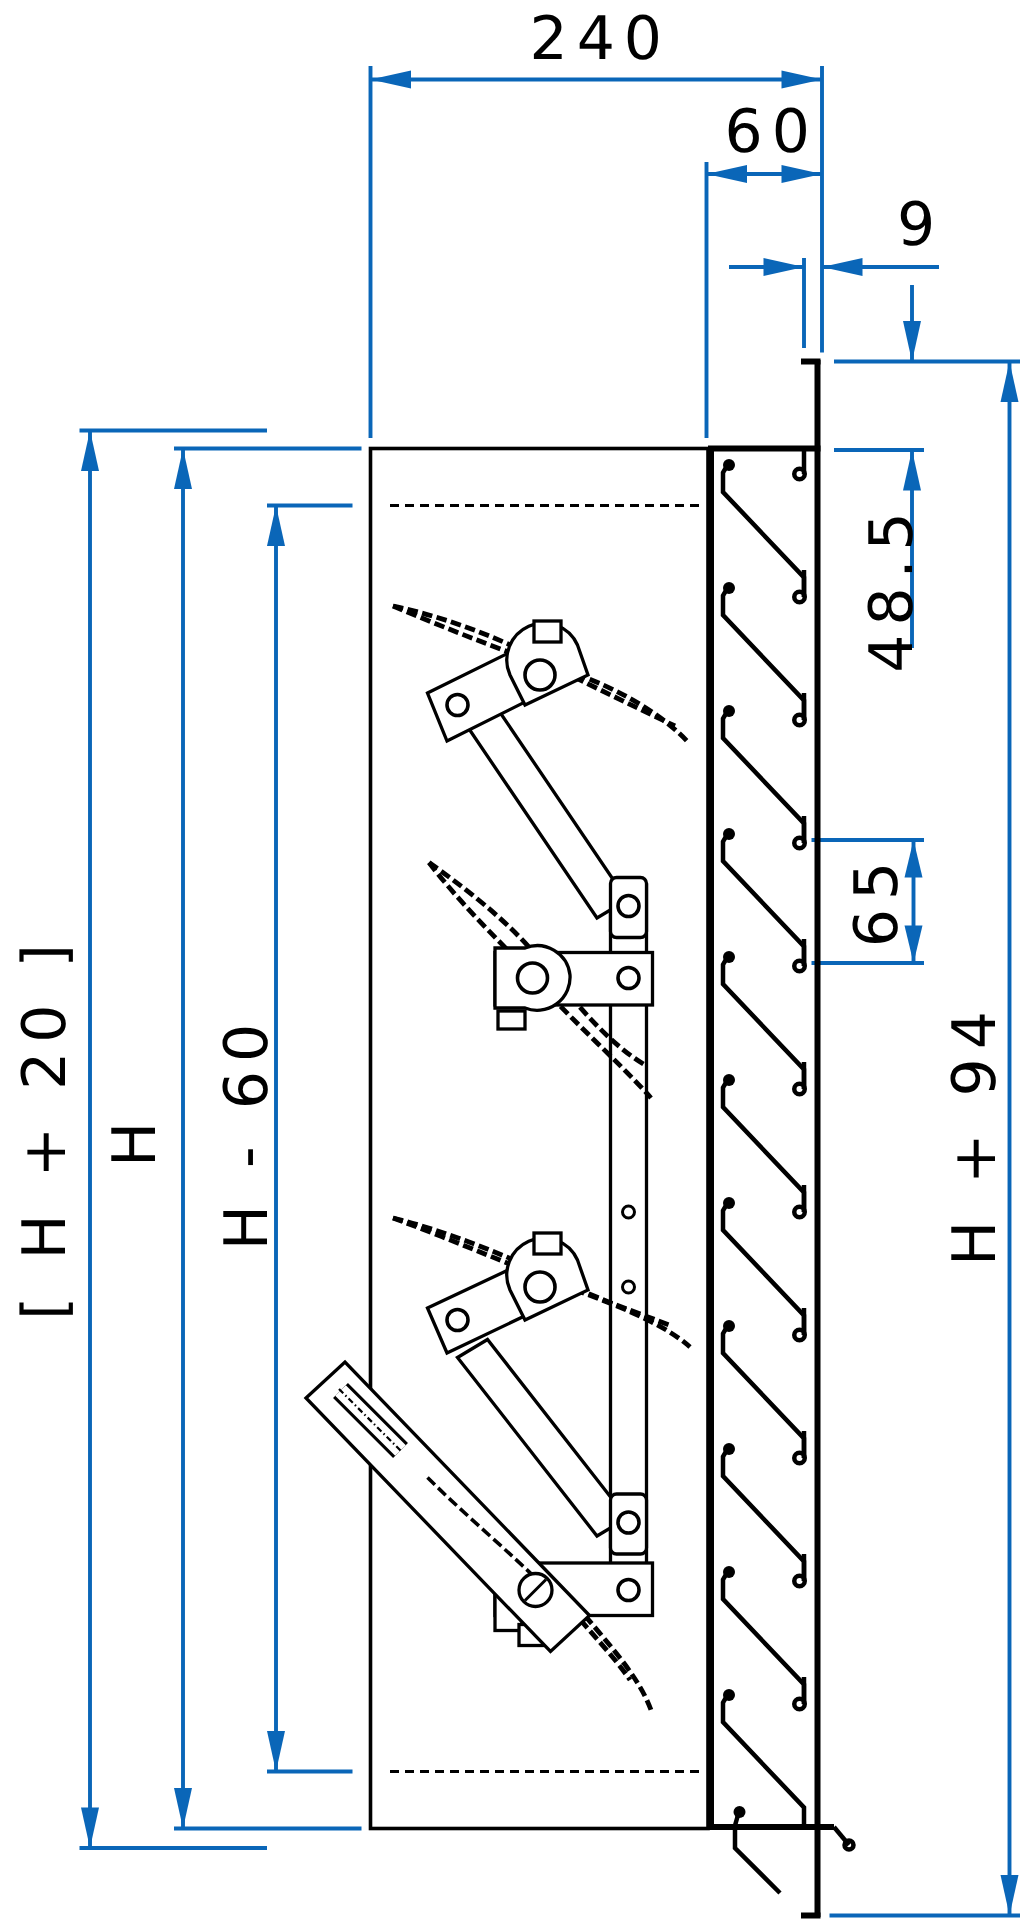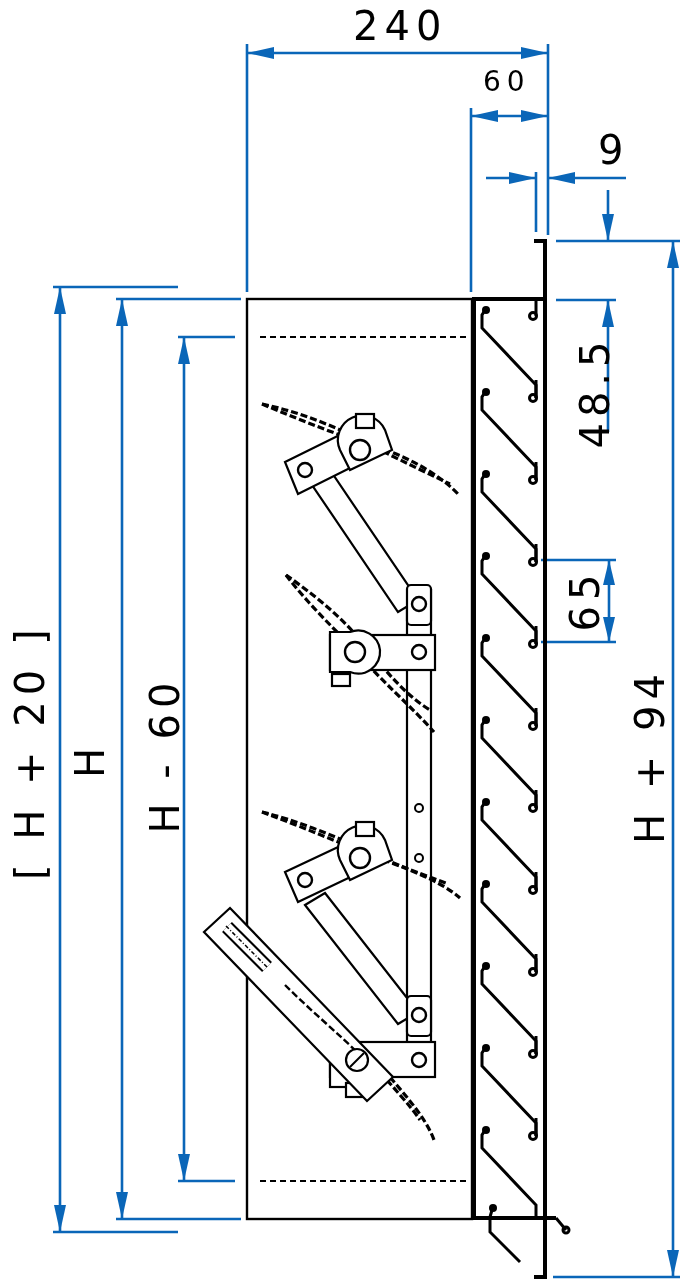--- a/index.html
+++ b/index.html
@@ -203,21 +203,21 @@
       <line x1="226" y1="926" x2="268" y2="968" class="hid" style="stroke-width:1.5;stroke-dasharray:4 2 1 2"></line>
       <path class="hidbold" d="M285,985 C310,1010 340,1035 360,1055" style="stroke-width:2.4"></path>
       <circle cx="357" cy="1060" r="11" class="objw"></circle>
       <line x1="350" y1="1067" x2="364" y2="1053" class="obj" style="stroke-width:2"></line>
     </g>
   </g>
 
 </svg>
 
 <div class="lbl" style="left:353px; top:6px; font-size:40px;">240</div>
-<div class="lbl" style="left:483px; top:68px; font-size:28px;">60</div>
+<div class="lbl" style="left:483px; top:68px; font-size:40px;">60</div>
 <div class="lbl" style="left:598px; top:130px; font-size:40px;">9</div>
 
 <div class="lbl rot" style="left:535px; top:372px; font-size:40px; width:120px; text-align:center; transform: rotate(-90deg);">48.5</div>
 <div class="lbl rot" style="left:545px; top:580px; font-size:40px; width:80px; text-align:center; transform: rotate(-90deg);">65</div>
 <div class="lbl rot" style="left:560px; top:736px; font-size:40px; width:180px; text-align:center; transform: rotate(-90deg);">H + 94</div>
 
 <div class="lbl rot" style="left:-90px; top:740px; font-size:40px; width:240px; text-align:center; transform: rotate(-90deg);">[ H + 20 ]</div>
 <div class="lbl rot" style="left:60px; top:740px; font-size:40px; width:60px; text-align:center; transform: rotate(-90deg);">H</div>
 <div class="lbl rot" style="left:85px; top:735px; font-size:40px; width:160px; text-align:center; transform: rotate(-90deg);">H - 60</div>
 

